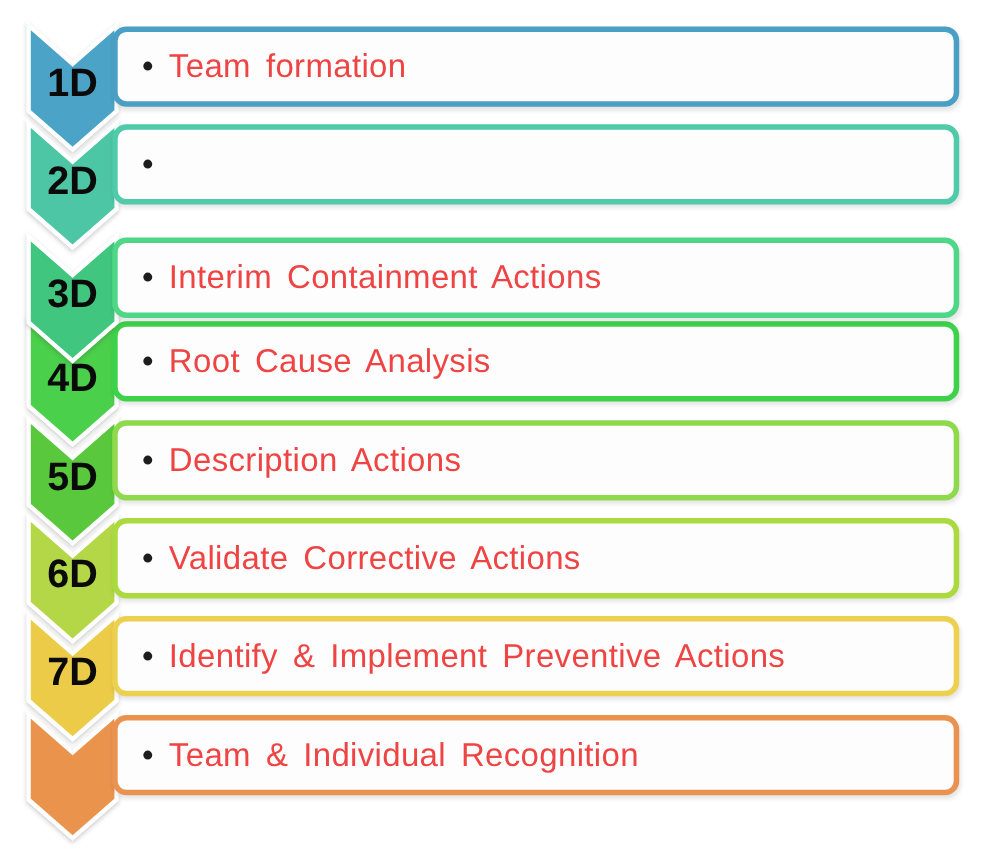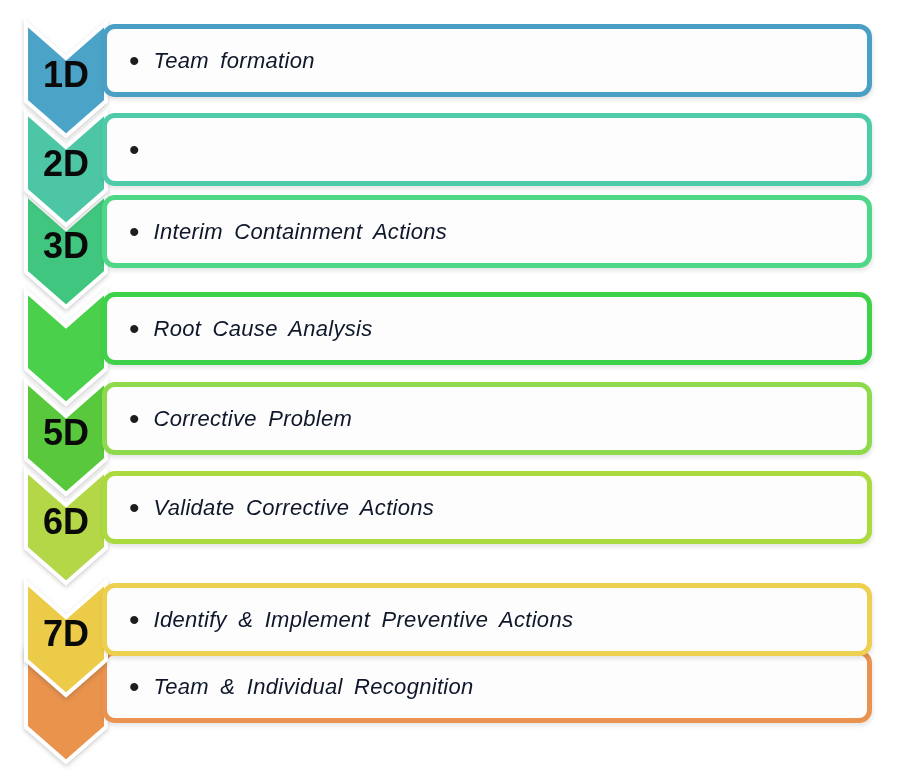--- a/index.html
+++ b/index.html
@@ -6,25 +6,25 @@
   .canvas{
     position:relative;
     width:900px;height:780px;
     background:#ffffff;
     overflow:hidden;
     font-family:"Liberation Sans","DejaVu Sans",sans-serif;
   }
   .row{position:absolute;left:0;width:900px;height:120px;}
   .row:nth-of-type(1){top:21px;z-index:8;}
   .row:nth-of-type(2){top:110px;z-index:7;}
-  .row:nth-of-type(3){top:192px;z-index:6;}
+  .row:nth-of-type(3){top:213px;z-index:6;}
   .row:nth-of-type(4){top:289px;z-index:5;}
   .row:nth-of-type(5){top:379px;z-index:4;}
   .row:nth-of-type(6){top:468px;z-index:3;}
-  .row:nth-of-type(7){top:580px;z-index:2;}
+  .row:nth-of-type(7){top:557px;z-index:2;}
   .row:nth-of-type(8){top:647px;z-index:1;}
 
   .chev{
     position:absolute;left:24px;top:0;
     width:84px;height:118px;
     overflow:visible;
     filter:drop-shadow(0 2px 2px rgba(60,60,60,0.25));
   }
   .chev polygon{
     stroke:#ffffff;stroke-width:4;stroke-linejoin:miter;
@@ -43,24 +43,23 @@
     border-radius:13px;
     background:#fdfdfd;
     display:flex;align-items:center;
     padding:0 10px 0 22px;
     box-shadow:1px 3px 4px rgba(0,0,0,0.10);
   }
   .bullet{
     font-size:30px;color:#1d1d1d;margin-right:14px;line-height:1;
   }
   .desc{
-    font-size:22px;color:#0f172a;
+    font-size:30px;color:#ef4444;
     letter-spacing:0.3px;word-spacing:5px;
     white-space:nowrap;
-    font-style:italic;
   }
 </style>
 </head>
 <body>
 
 <div class="canvas">
 
   <div class="row">
     <svg class="chev" viewBox="0 0 84 118">
       <polygon points="2,2 42,37 82,2 82,80 42,115 2,80" style="fill: rgb(75, 163, 199);"></polygon>
@@ -90,34 +89,35 @@
     <div class="box" style="border-color: rgb(78, 215, 134);">
       <span class="bullet">•</span>
       <span class="desc">Interim Containment Actions</span>
     </div>
   </div>
 
   <div class="row">
     <svg class="chev" viewBox="0 0 84 118">
       <polygon points="2,2 42,37 82,2 82,80 42,115 2,80" style="fill: rgb(74, 208, 74);"></polygon>
     </svg>
+    <span class="chev-label">4D</span>
     <div class="box" style="border-color: rgb(62, 210, 74);">
       <span class="bullet">•</span>
       <span class="desc">Root Cause Analysis</span>
     </div>
   </div>
 
   <div class="row">
     <svg class="chev" viewBox="0 0 84 118">
       <polygon points="2,2 42,37 82,2 82,80 42,115 2,80" style="fill: rgb(90, 200, 60);"></polygon>
     </svg>
     <span class="chev-label">5D</span>
     <div class="box" style="border-color: rgb(143, 217, 77);">
       <span class="bullet">•</span>
-      <span class="desc">Corrective Problem</span>
+      <span class="desc">Description Actions</span>
     </div>
   </div>
 
   <div class="row">
     <svg class="chev" viewBox="0 0 84 118">
       <polygon points="2,2 42,37 82,2 82,80 42,115 2,80" style="fill: rgb(180, 215, 72);"></polygon>
     </svg>
     <span class="chev-label">6D</span>
     <div class="box" style="border-color: rgb(170, 218, 62);">
       <span class="bullet">•</span>

